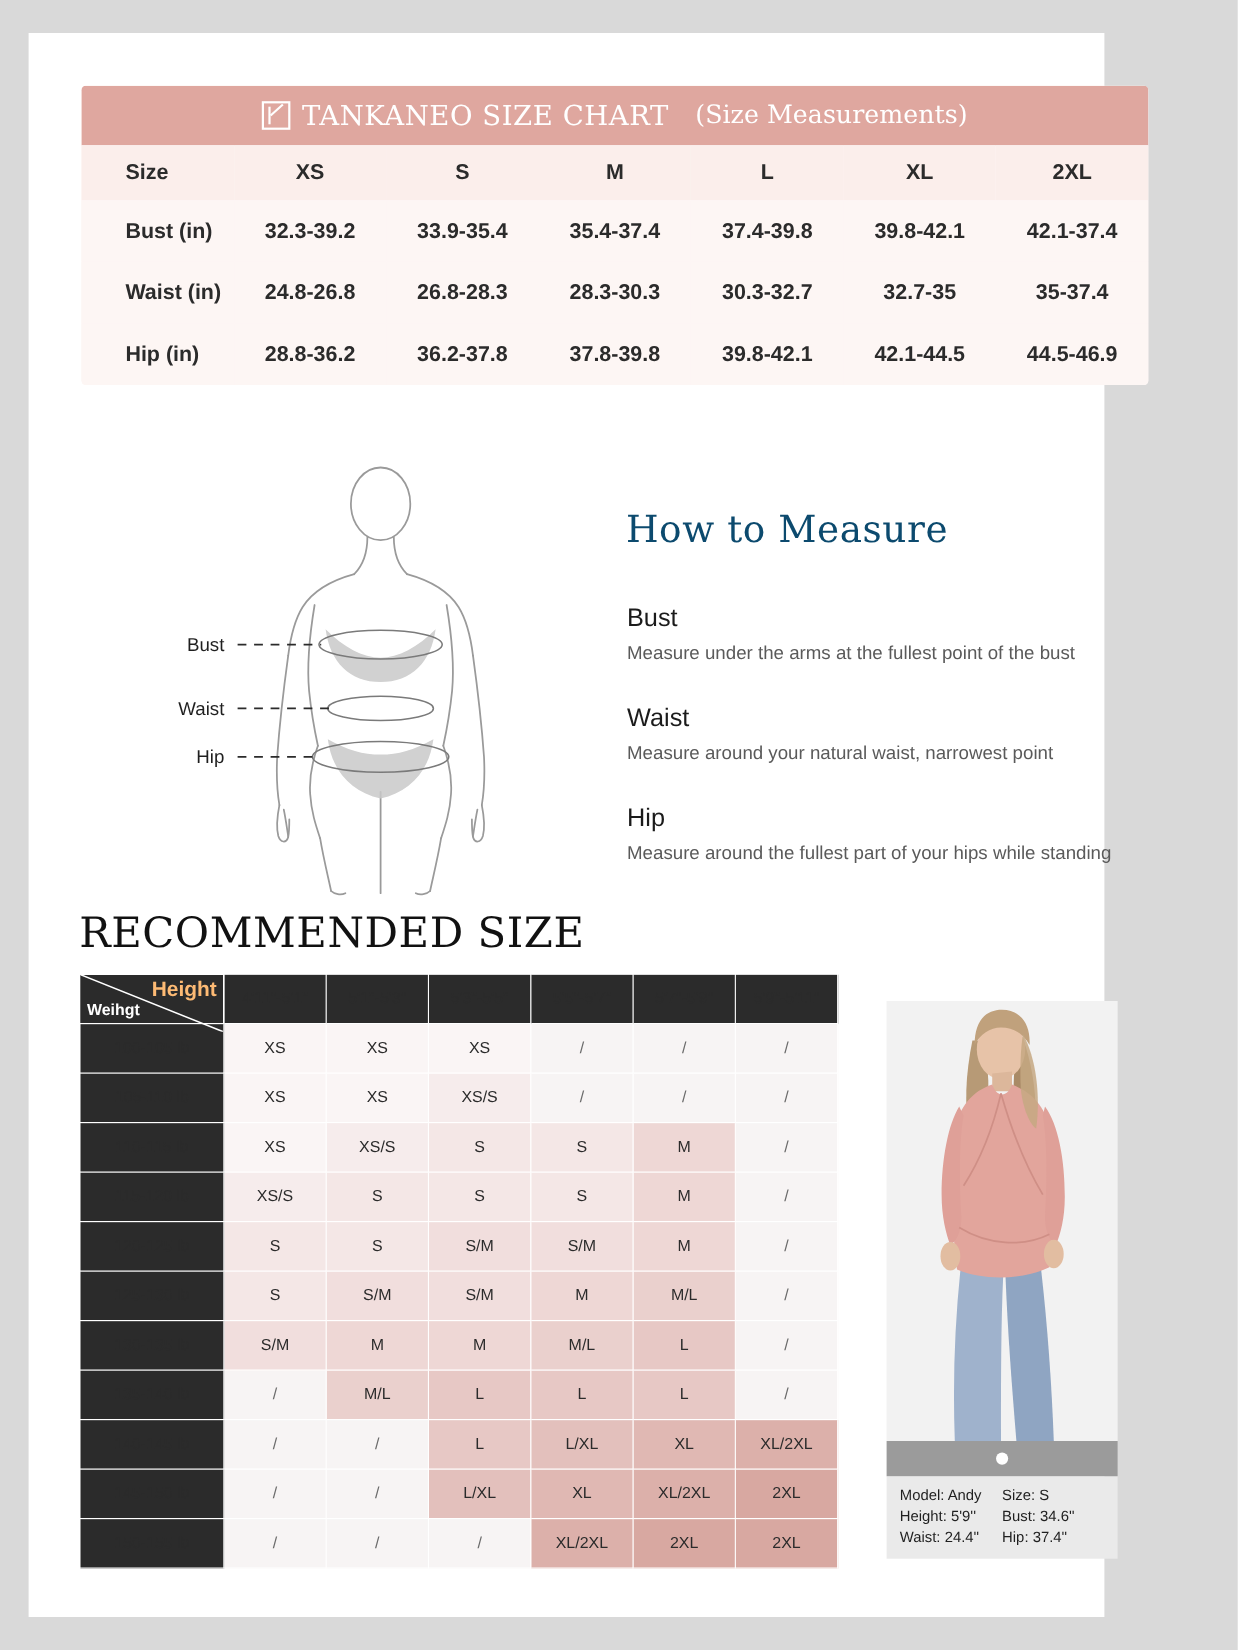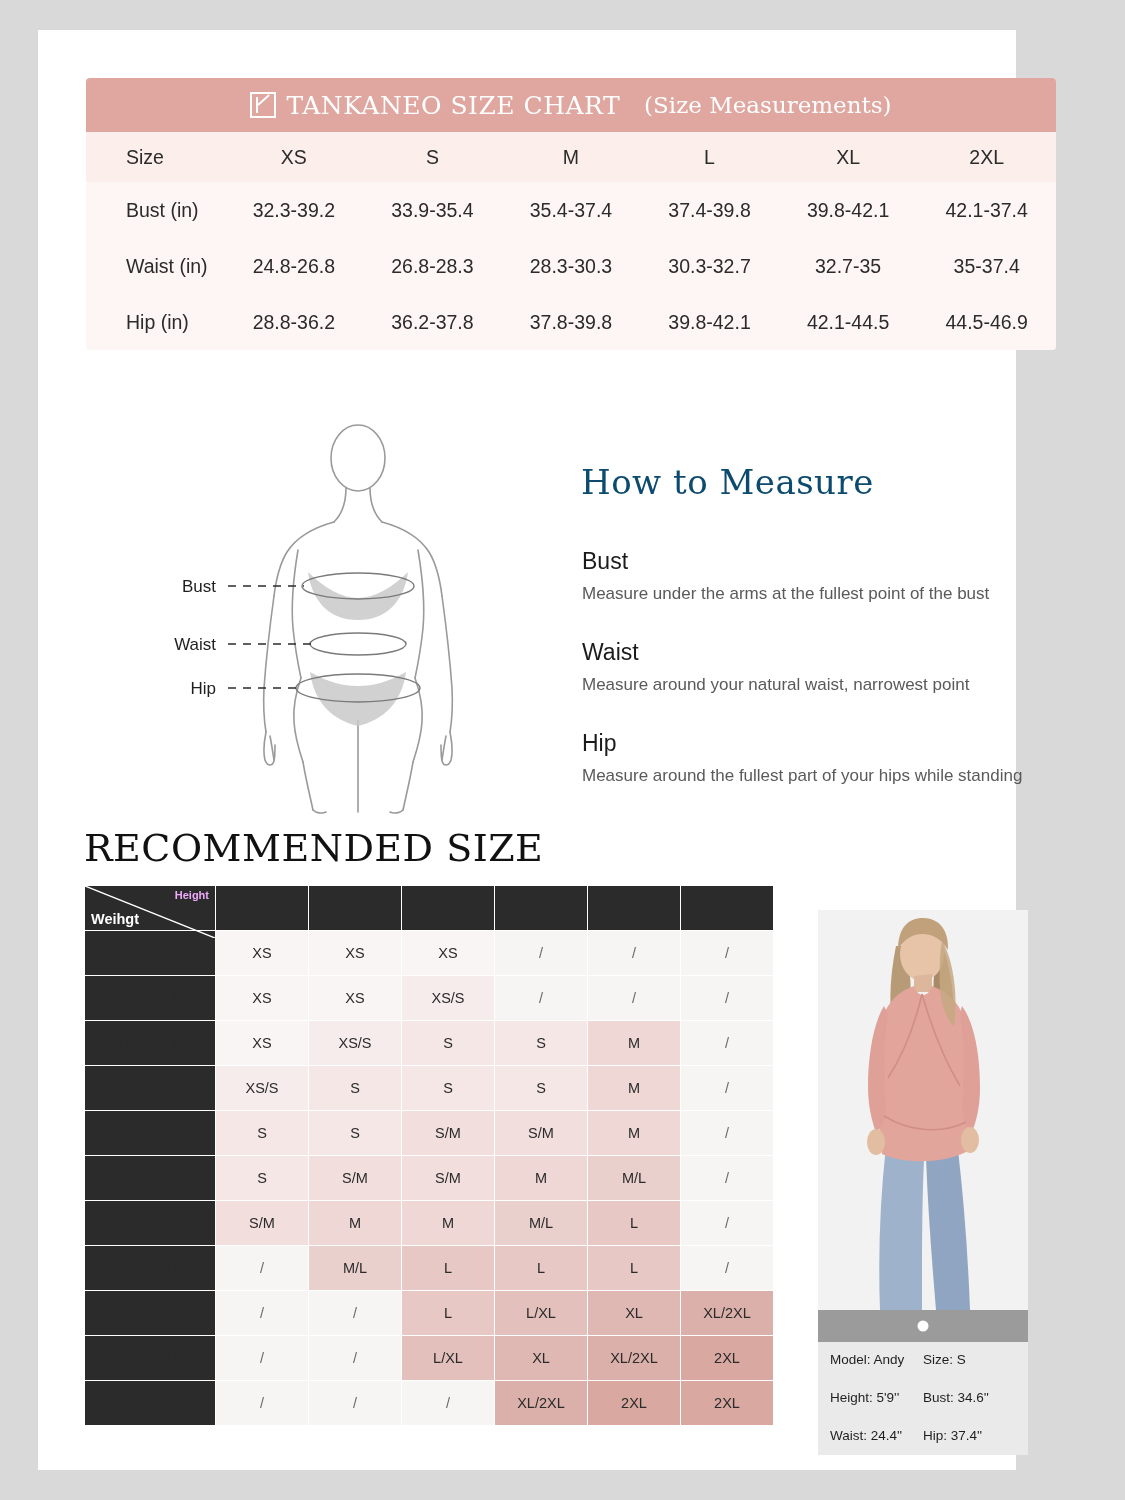--- a/index.html
+++ b/index.html
@@ -9,21 +9,21 @@
   }
   body {
     width: 1125px;
     height: 1500px;
     font-family: "Liberation Sans", sans-serif;
     position: relative;
     overflow: hidden;
   }
   .page {
     position: absolute;
-    left: 38px;
+    left: 26px;
     top: 30px;
     width: 978px;
     height: 1440px;
     background: #ffffff;
     box-sizing: border-box;
   }
 
   
   .size-chart {
     position: absolute;
@@ -81,21 +81,21 @@
   }
   table.sc-table {
     width: 100%;
     border-collapse: collapse;
     table-layout: fixed;
   }
   table.sc-table th, table.sc-table td {
     text-align: center;
     font-size: 19.5px;
     color: #2b2b2b;
-    font-weight: normal;
+    font-weight: bold;
     padding: 0;
     height: 56px;
     vertical-align: middle;
     margin-left: 18px;
   }
   table.sc-table tr.sc-head-row {
     background: #fbeeeb;
   }
   table.sc-table tr.sc-head-row th {
     height: 50px;
@@ -187,22 +187,22 @@
     padding: 0;
   }
   .rec-corner .diag {
     position: absolute;
     left: 0; top: 0; right: 0; bottom: 0;
   }
   .rec-corner .lbl-h {
     position: absolute;
     right: 6px;
     top: 3px;
-    color: #f0abfc;
-    font-size: 11px;
+    color: #fdba74;
+    font-size: 19px;
     font-weight: bold;
   }
   .rec-corner .lbl-w {
     position: absolute;
     left: 6px;
     bottom: 3px;
     color: #ffffff;
     font-size: 14.5px;
     font-weight: bold;
   }
@@ -247,21 +247,21 @@
     width: 11px;
     height: 11px;
     border-radius: 50%;
     background: #ffffff;
   }
   .model-info {
     background: #eaeaea;
     padding: 10px 12px 12px 12px;
     display: grid;
     grid-template-columns: 1fr 1fr;
-    row-gap: 23px;
+    row-gap: 4px;
     font-size: 13.5px;
     color: #1f1f1f;
   }
 </style>
 </head>
 <body>
 
 <div class="page">
 
   <div class="size-chart">

